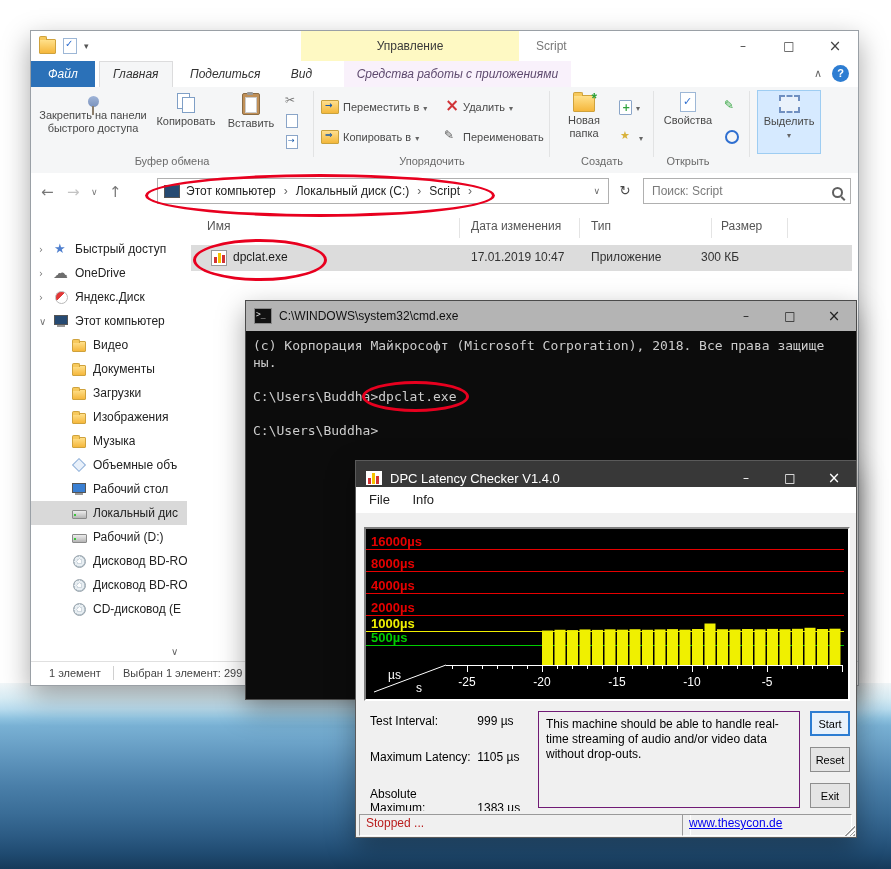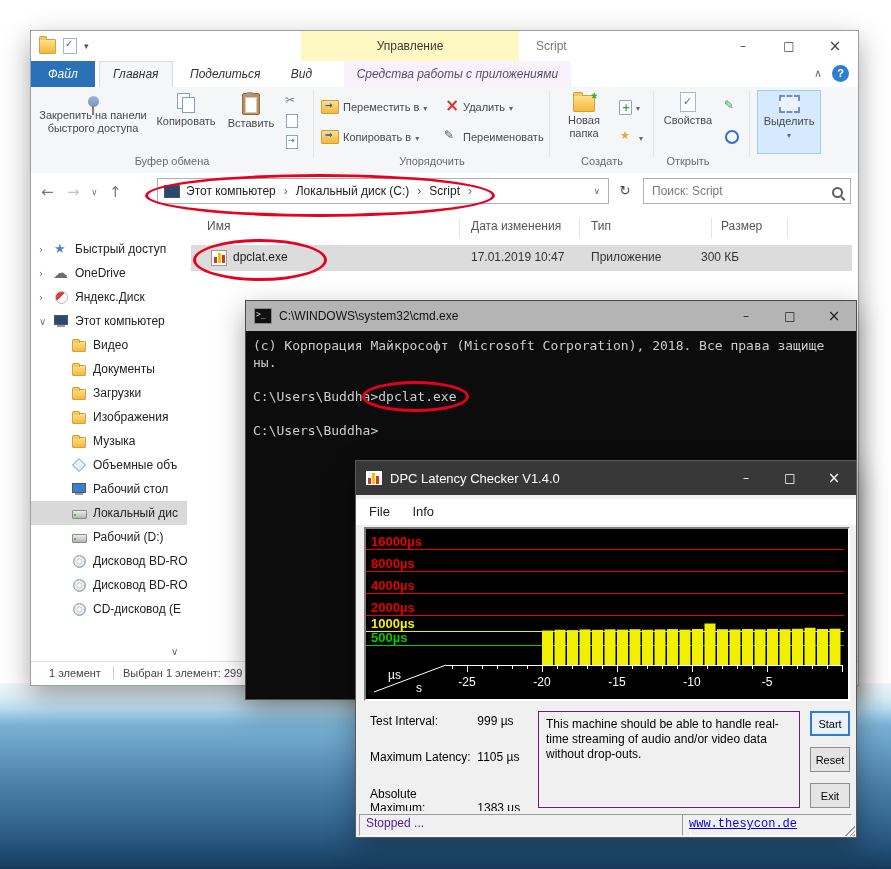--- a/index.html
+++ b/index.html
@@ -172,36 +172,36 @@
   .dpcwin{left:355px;top:460px;width:502px;height:378px;background:#f0f0f0;border:1px solid #5a5a5a;box-sizing:border-box;}
   .dpc-titlebar{position:absolute;left:0;top:0;right:0;height:34px;background:#383838;display:flex;align-items:center;}
   .dpcic{width:16px;height:14px;background:#fff;margin:0 8px 0 10px;position:relative;flex:none;}
   .dpcic i{position:absolute;bottom:1px;}
   .dpcic .b1{left:2px;width:3px;height:6px;background:#d23434;}
   .dpcic .b2{left:6px;width:3px;height:11px;background:#f5c400;}
   .dpcic .b3{left:10px;width:3px;height:8px;background:#d23434;}
   .dpc-title{font-size:13px;color:#fff;}
   .dpc-controls{margin-left:auto;display:flex;}
   .dbtn{width:44px;height:34px;text-align:center;line-height:34px;font-size:12px;color:#fff;font-family:"DejaVu Sans",sans-serif;}
-  .dpc-menubar{position:absolute;left:0;top:38px;right:0;height:26px;background:#fff;}
+  .dpc-menubar{position:absolute;left:0;top:26px;right:0;height:26px;background:#fff;}
   .dpc-menu-item{display:inline-block;padding:0 9px;line-height:26px;font-size:13px;color:#222;}
   .dpc-menu-item:first-child{margin-left:4px;}
   .dpc-graph{position:absolute;left:8px;top:66px;width:482px;height:170px;background:#000;border:2px solid;border-color:#7e7e7e #ffffff #ffffff #7e7e7e;}
   .dpc-stat{position:absolute;font-size:12px;color:#000;left:14px;}
   .dpc-stat .lab{display:inline-block;width:104px;}
   .s1{top:253px;} .s2{top:289px;} .s3{top:326px;}
   .dpc-info{position:absolute;left:182px;top:250px;width:262px;height:97px;border:1px solid #701a75;background:#f0f0f0;box-sizing:border-box;padding:5px 7px;font-size:12px;line-height:15px;color:#000;}
   .dpc-btn{position:absolute;left:454px;width:40px;height:25px;background:#e4e4e4;border:1px solid #8e8e8e;font-family:"Liberation Sans",sans-serif;font-size:11px;color:#000;padding:0;box-sizing:border-box;}
   .btn-start{top:250px;border:2px solid #2d7dd2;background:#e9f2fb;}
   .btn-reset{top:286px;}
   .btn-exit{top:322px;}
   .dpc-status{position:absolute;left:0;right:0;bottom:0;height:26px;background:#f0f0f0;}
-  .sp1{position:absolute;left:3px;top:3px;width:318px;height:18px;border:1px solid;border-color:#9a9a9a #ffffff #ffffff #9a9a9a;font-size:12px;padding:1px 6px;color:#4c1d95;}
+  .sp1{position:absolute;left:3px;top:3px;width:318px;height:18px;border:1px solid;border-color:#9a9a9a #ffffff #ffffff #9a9a9a;font-size:12px;padding:1px 6px;color:#b91c1c;}
   .sp2{position:absolute;left:326px;top:3px;width:156px;height:18px;border:1px solid;border-color:#9a9a9a #ffffff #ffffff #9a9a9a;font-size:12px;padding:1px 6px;}
-  .sp2 .link{color:#0000ee;text-decoration:underline;font-family:Liberation Mono, monospace;}
+  .sp2 .link{color:#0000ee;text-decoration:underline;}
   .grip{position:absolute;right:1px;bottom:1px;width:13px;height:13px;
     background:linear-gradient(135deg,transparent 0 55%,#fff 55% 60%,#9a9a9a 60% 66%,transparent 66% 72%,#fff 72% 77%,#9a9a9a 77% 83%,transparent 83% 88%,#fff 88% 92%,#9a9a9a 92% 97%,transparent 97%);}
 </style>
 </head>
 <body>
 
 <div class="screen">
   <div class="wallpaper"></div>
 
   <section class="win explorer">

